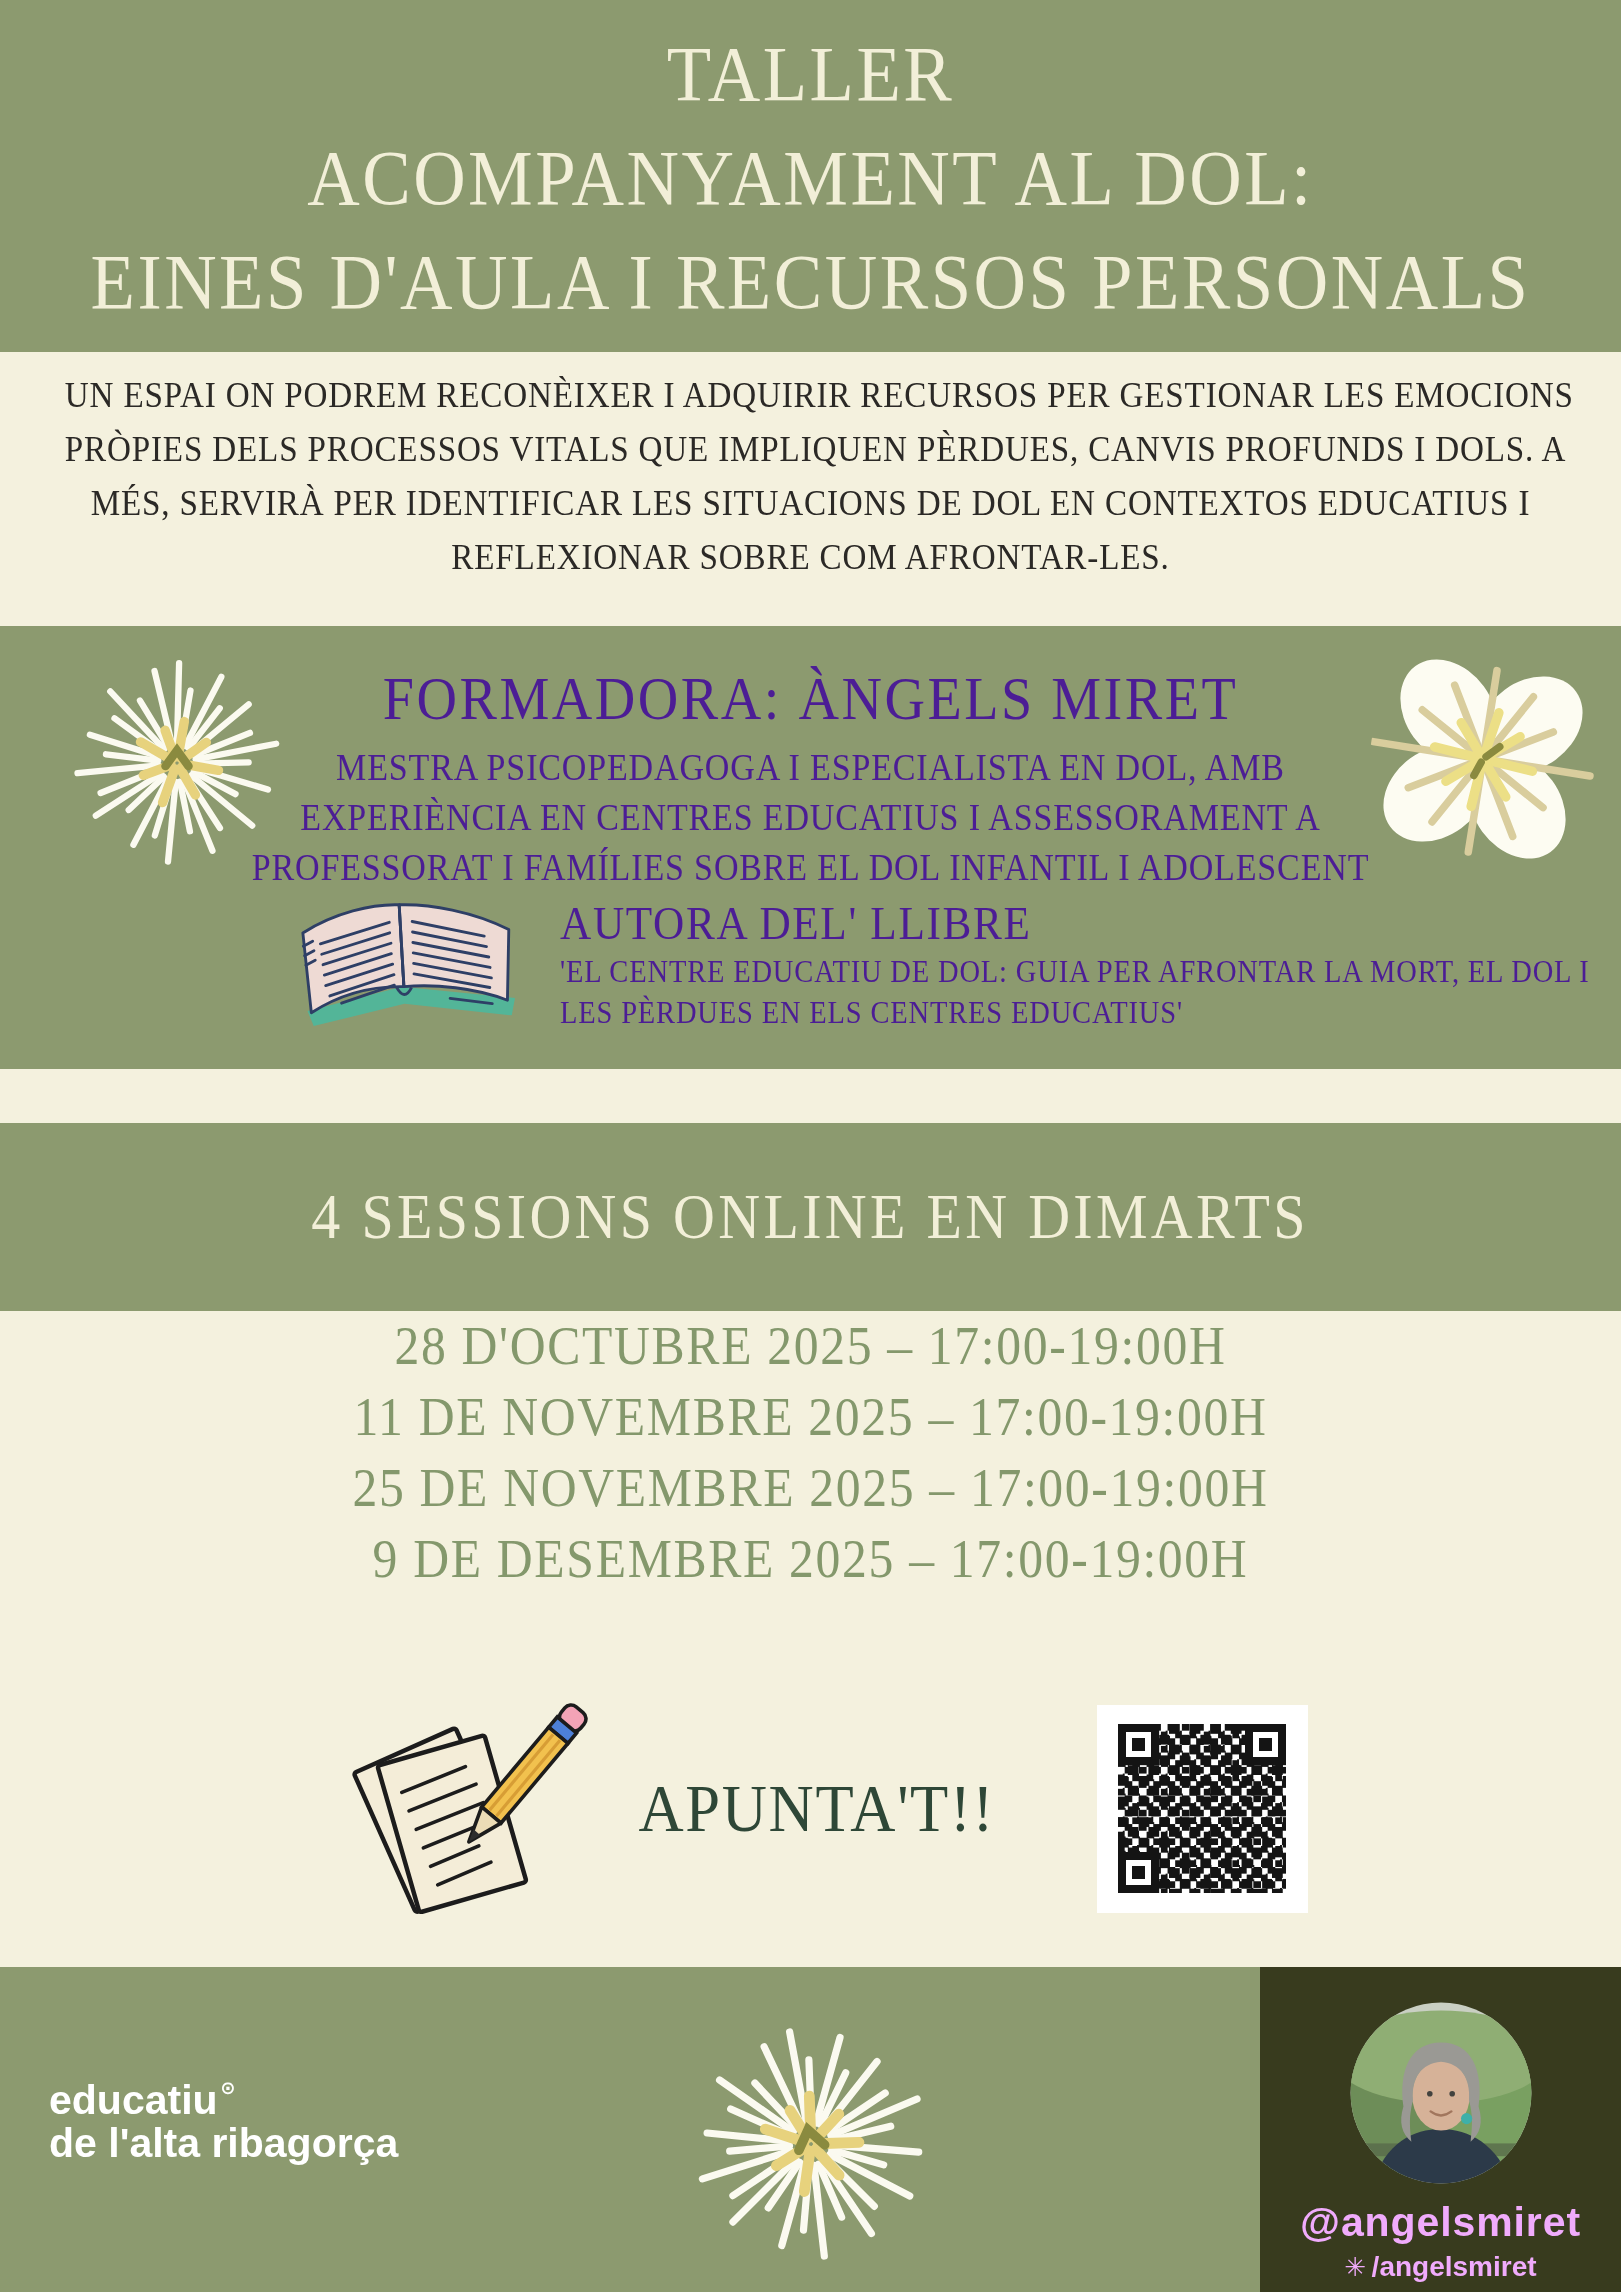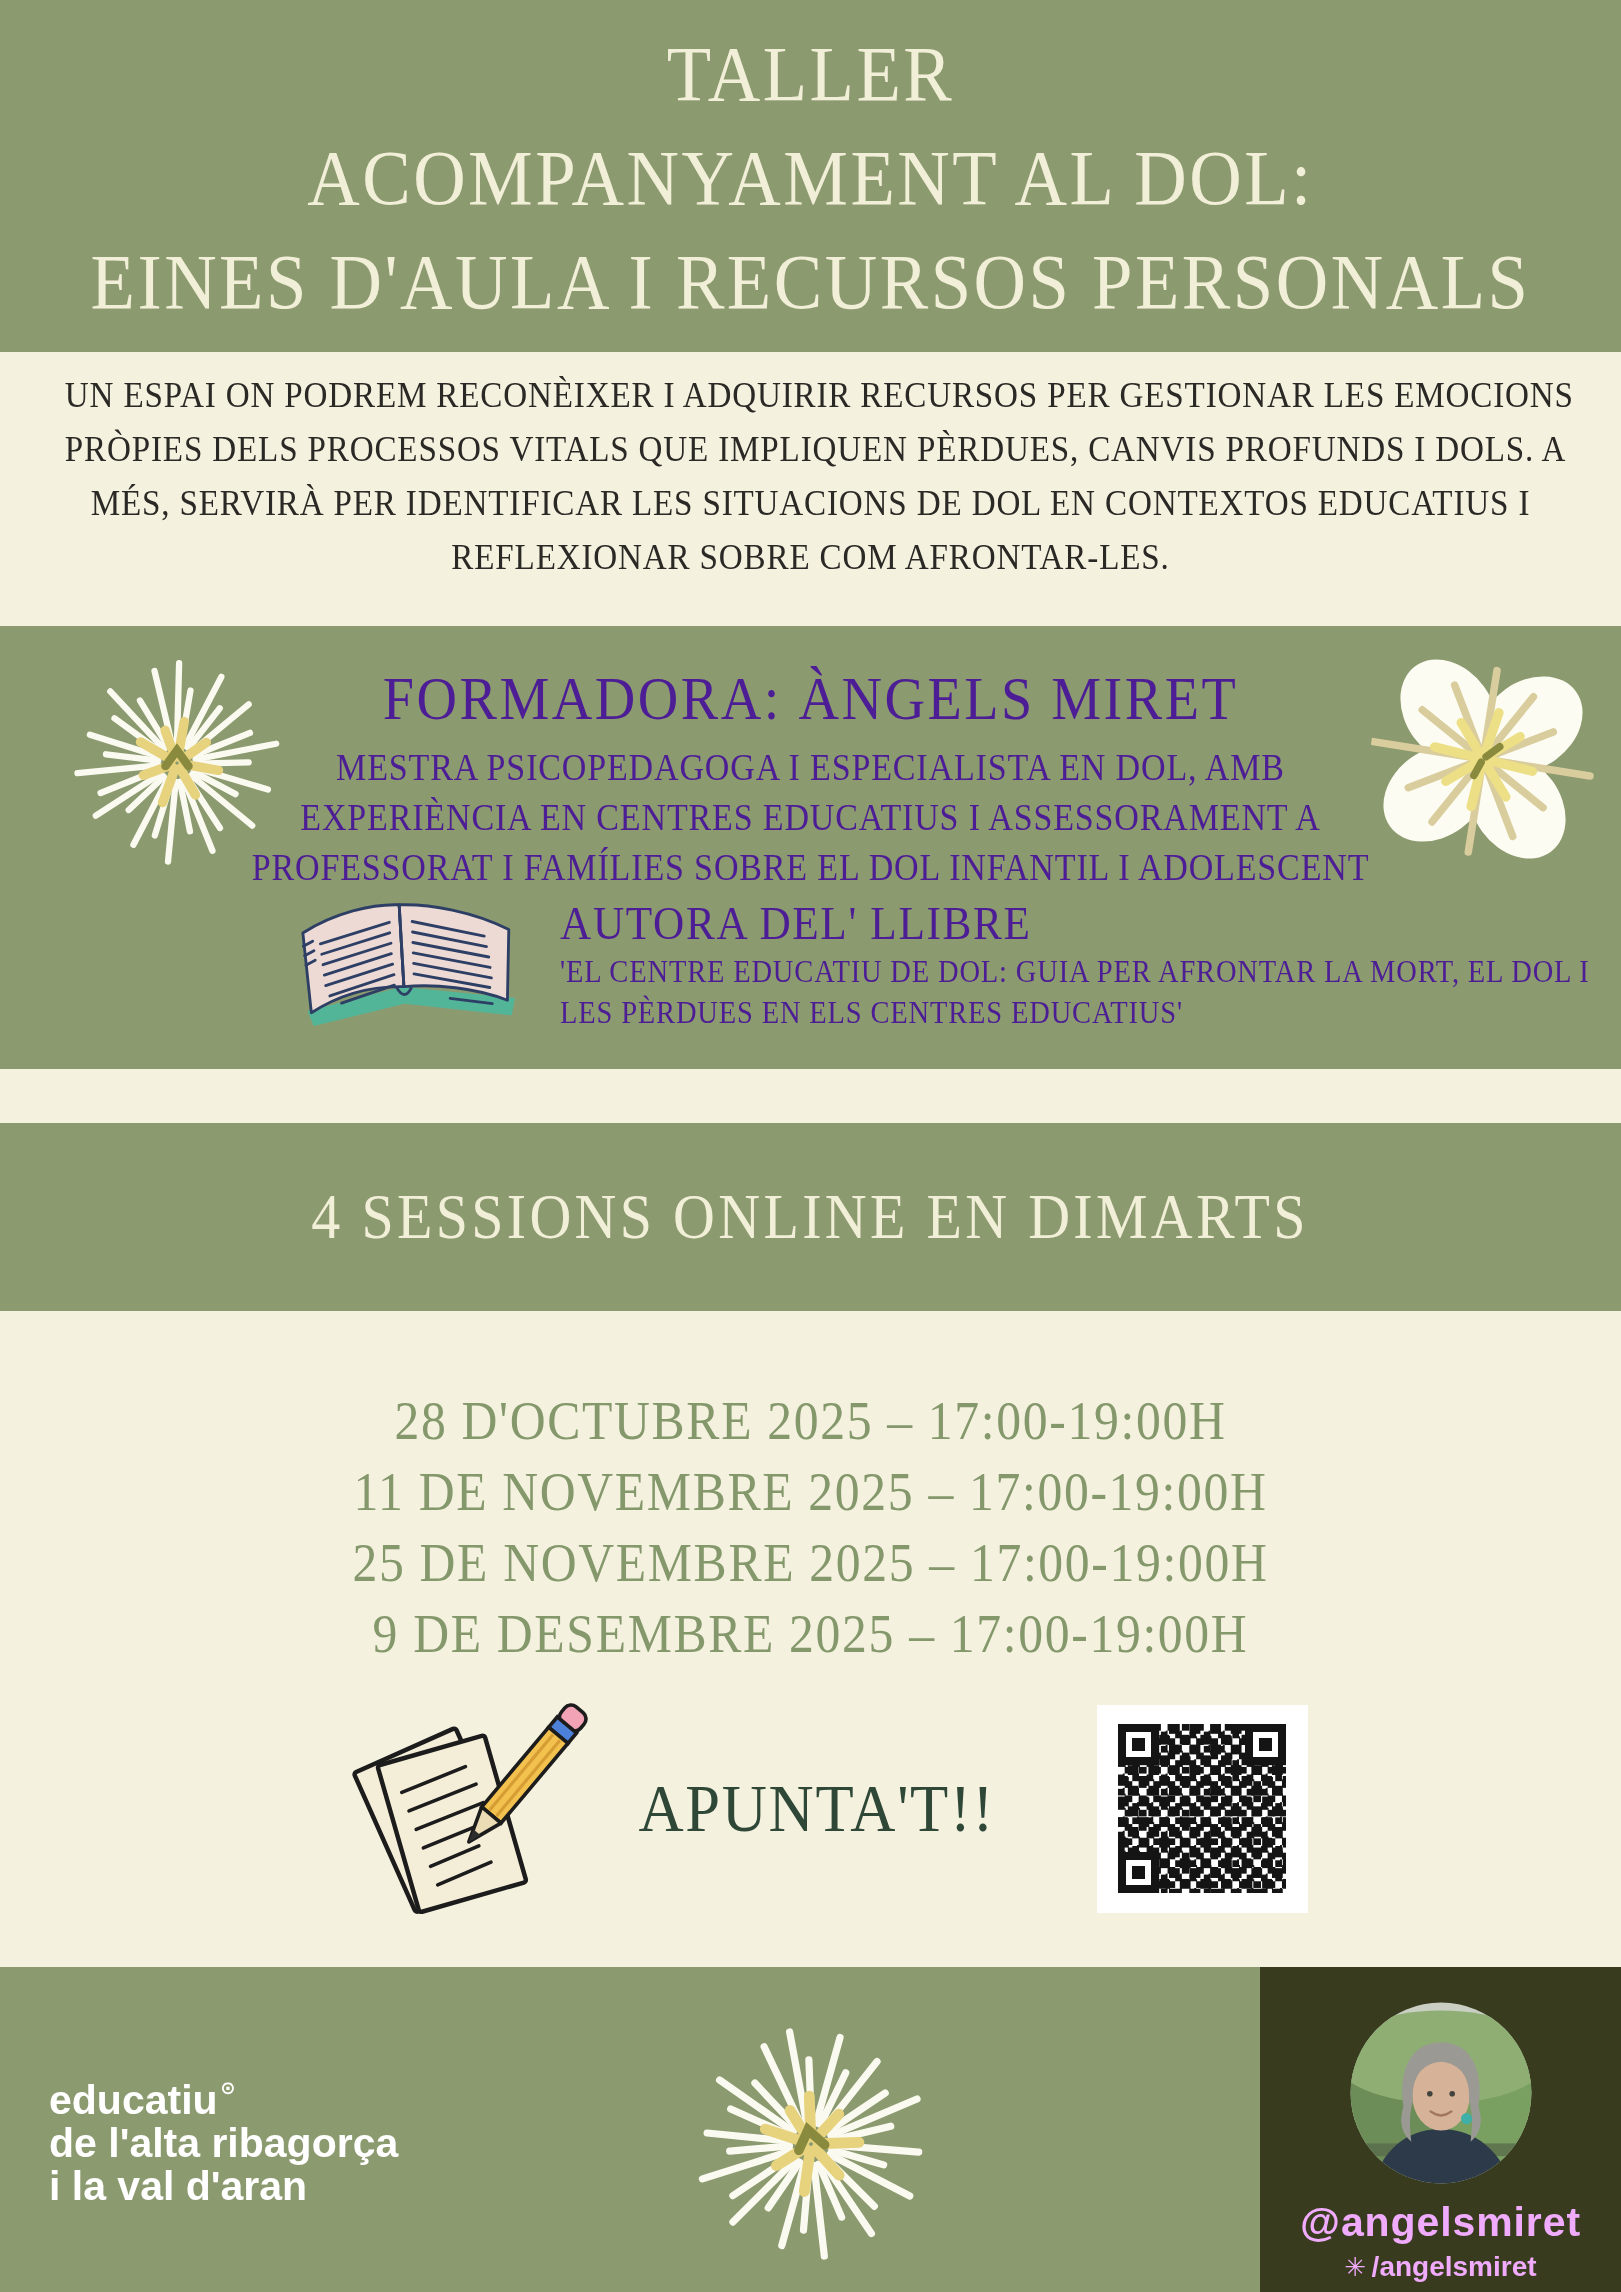--- a/index.html
+++ b/index.html
@@ -39,21 +39,21 @@
   .book-heading{font-size:47px;line-height:56px;letter-spacing:1.8px;white-space:nowrap;}
   .book-quote{font-size:31px;line-height:41px;letter-spacing:0.9px;white-space:nowrap;}
 
   
   .divider{height:54px;}
   .sessions-banner{height:188px;display:flex;align-items:center;justify-content:center;}
   .sessions-text{font-size:63px;letter-spacing:3.6px;color:#f2efd8;white-space:nowrap;}
 
   
   .main{height:656px;}
-  .dates{padding-top:75px;text-align:center;color:#84986c;}
+  .dates{text-align:center;color:#84986c;}
   .date-line{font-size:54px;line-height:71px;letter-spacing:1.8px;white-space:nowrap;}
   .cta-row{position:absolute;left:0;right:0;top:392px;display:flex;
     justify-content:center;align-items:center;}
   .notes-svg{width:301px;height:211px;}
   .cta-text{font-size:68px;letter-spacing:1.8px;color:#2e4737;margin-left:9px;white-space:nowrap;}
   .qr-box{width:211px;height:208px;background:#ffffff;margin-left:86px;position:relative;}
   .qr-pattern{position:absolute;left:21.5px;top:19.7px;right:21.5px;bottom:19.7px;
     background:
       repeating-conic-gradient(#141414 0% 25%, rgba(0,0,0,0) 0% 50%) 0 0/20.6px 20.6px,
       repeating-conic-gradient(#141414 0% 25%, #ffffff 0% 50%) 0 0/14.3px 14.3px;}
@@ -287,21 +287,20 @@
         <div class="finder f-tr"></div>
         <div class="finder f-bl"></div>
       </div>
     </div>
   </section>
 
   <footer class="band green footer">
     <div class="logo">
       <div class="logo-line"><span>educatiu</span><span class="logo-mark">⊙</span></div>
       <div class="logo-line">de l'alta ribagorça</div>
-      <div class="logo-line">i la val d'aran</div>
     </div>
 
     <svg class="flower flower-footer" viewBox="-115 -115 230 230">
         <use href="#spiky"></use>
       </svg>
 
     <div class="panel">
       <svg class="avatar" viewBox="0 0 230 230">
         <clipPath id="avclip">
             <circle cx="115" cy="115" r="113"></circle>

